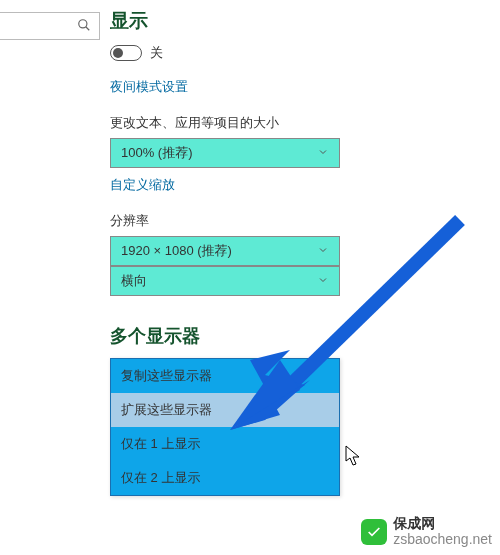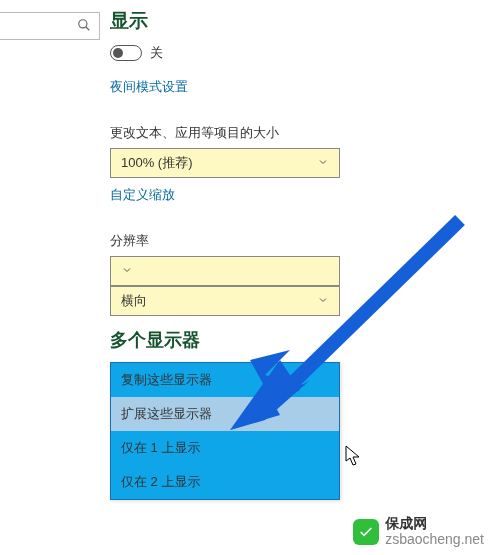--- a/index.html
+++ b/index.html
@@ -45,43 +45,43 @@
   .toggle {
     width: 32px; height: 16px; border: 1px solid #555; border-radius: 10px;
     position: relative; background: #fff;
   }
   .toggle::after {
     content: ""; position: absolute; left: 2px; top: 2px;
     width: 10px; height: 10px; border-radius: 50%; background: #555;
   }
   .toggle-label { font-size: 13px; color: #333; }
   .link { color: #0369a1; font-size: 13px; margin: 8px 0 18px 0; display: inline-block; cursor: pointer; }
-  .field-label { font-size: 13px; color: #333; margin-bottom: 6px; margin-top: 10px; }
+  .field-label { font-size: 13px; color: #333; margin-bottom: 6px; }
   .dropdown {
     width: 230px; height: 30px; border: 1px solid #888;
     display: flex; align-items: center; justify-content: space-between;
-    padding: 0 10px; font-size: 13px; background: #fef9c3; cursor: pointer;
+    padding: 0 10px; font-size: 13px; background: #5eead4; cursor: pointer;
   }
   .dropdown svg { width: 12px; height: 12px; stroke: #555; }
   .dropdown-open {
     width: 230px; border: 1px solid #1a6fb0; background: #fff;
     box-shadow: 1px 1px 4px rgba(0,0,0,.15);
   }
   .dropdown-option {
     padding: 8px 10px; font-size: 13px; cursor: pointer; background: #0ea5e9;
   }
   .dropdown-option.selected { background: #a8cde8; }
   .arrow-svg {
     position: absolute; top: 210px; left: 210px; pointer-events: none;
   }
   .cursor {
     position: absolute; top: 445px; left: 345px; pointer-events: none;
   }
   .watermark {
-    position: absolute; bottom: 8px; right: 16px;
+    position: absolute; bottom: 8px; right: 8px;
     display: flex; align-items: center; gap: 6px;
     font-size: 14px; color: #333;
   }
   .wm-logo {
     width: 26px; height: 26px; background: #2fbf3a; border-radius: 6px;
     display: flex; align-items: center; justify-content: center;
   }
   .wm-logo svg { width: 16px; height: 16px; stroke: #fff; fill: none; }
   .wm-text { display: flex; flex-direction: column; line-height: 1.1; }
   .wm-brand { font-weight: 600; }
@@ -115,34 +115,35 @@
   <div class="dropdown">
     <span>100% (推荐)</span>
     <span><svg viewBox="0 0 24 24" fill="none" stroke-width="2">
           <polyline points="6 9 12 15 18 9"></polyline>
         </svg></span>
   </div>
   <a class="link">自定义缩放</a>
 
   <div class="field-label">分辨率</div>
   <div class="dropdown">
+    <span>1920 × 1080 (推荐)</span>
     <span><svg viewBox="0 0 24 24" fill="none" stroke-width="2">
           <polyline points="6 9 12 15 18 9"></polyline>
         </svg></span>
   </div>
 
   <div class="dropdown">
     <span>横向</span>
     <span><svg viewBox="0 0 24 24" fill="none" stroke-width="2">
           <polyline points="6 9 12 15 18 9"></polyline>
         </svg></span>
   </div>
 
   
-  <div class="section-heading" style="margin-top:12px">多个显示器</div>
+  <div class="section-heading" style="margin-top:28px">多个显示器</div>
 
   <div class="dropdown-open">
     <div class="dropdown-option">复制这些显示器</div>
     <div class="dropdown-option selected">扩展这些显示器</div>
     <div class="dropdown-option">仅在 1 上显示</div>
     <div class="dropdown-option">仅在 2 上显示</div>
   </div>
   
 
 </div>

